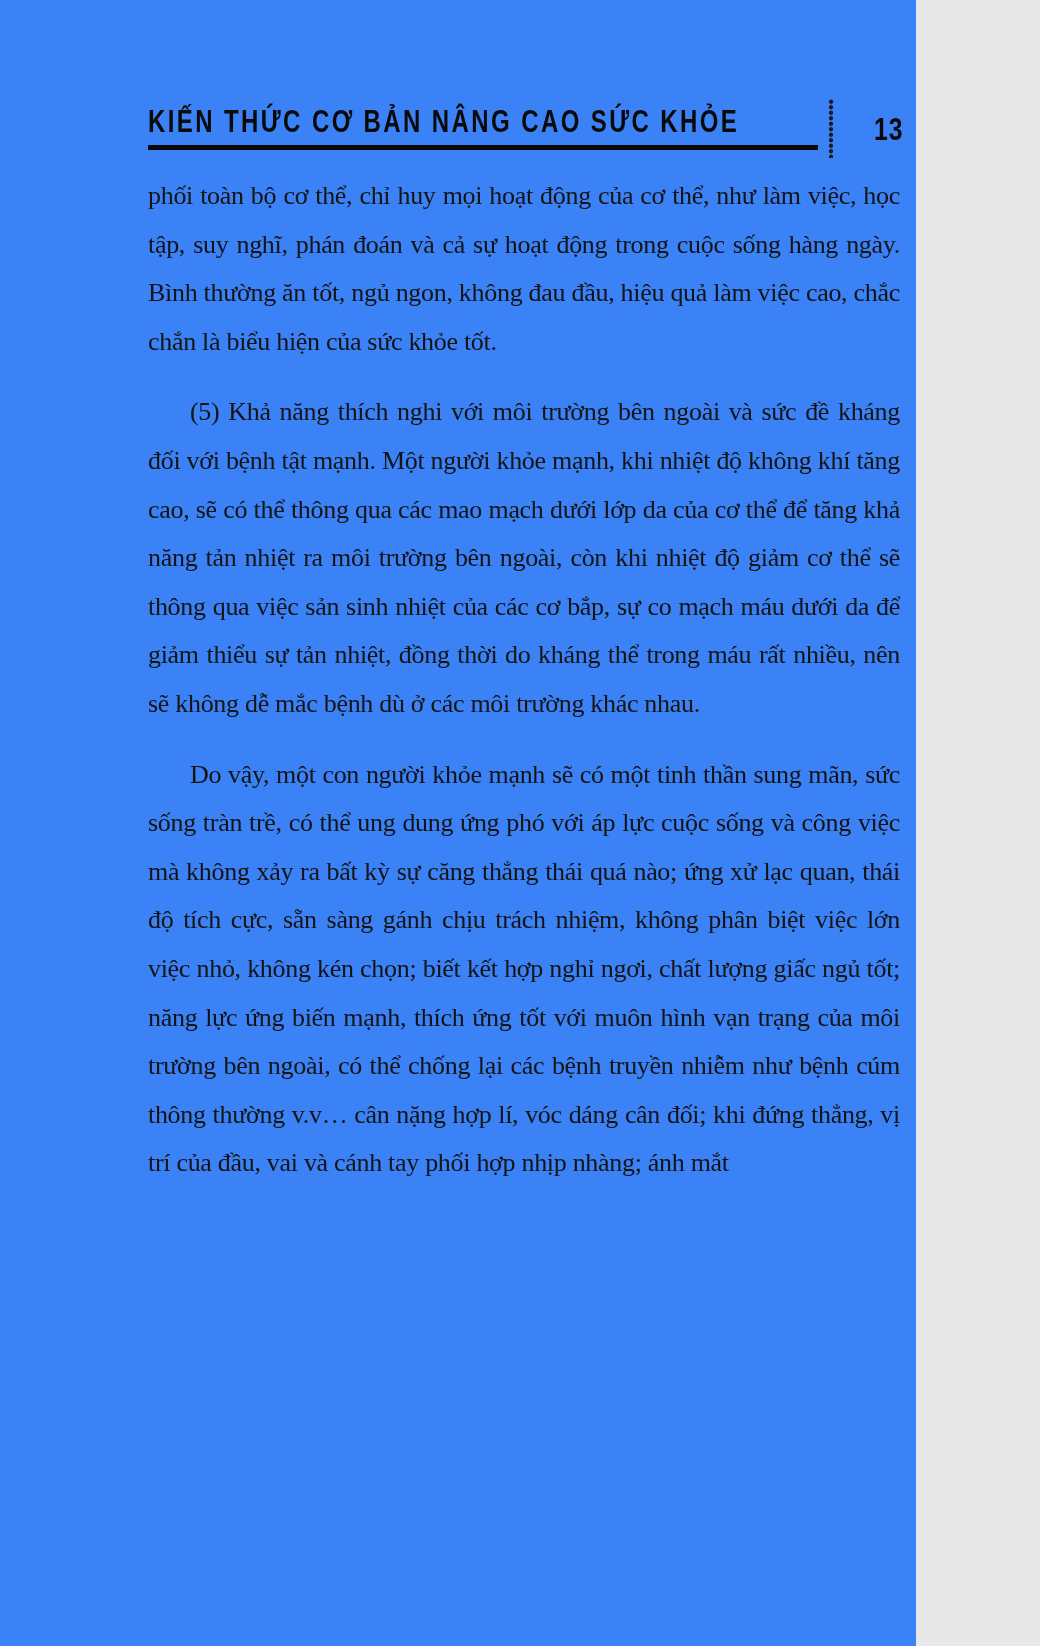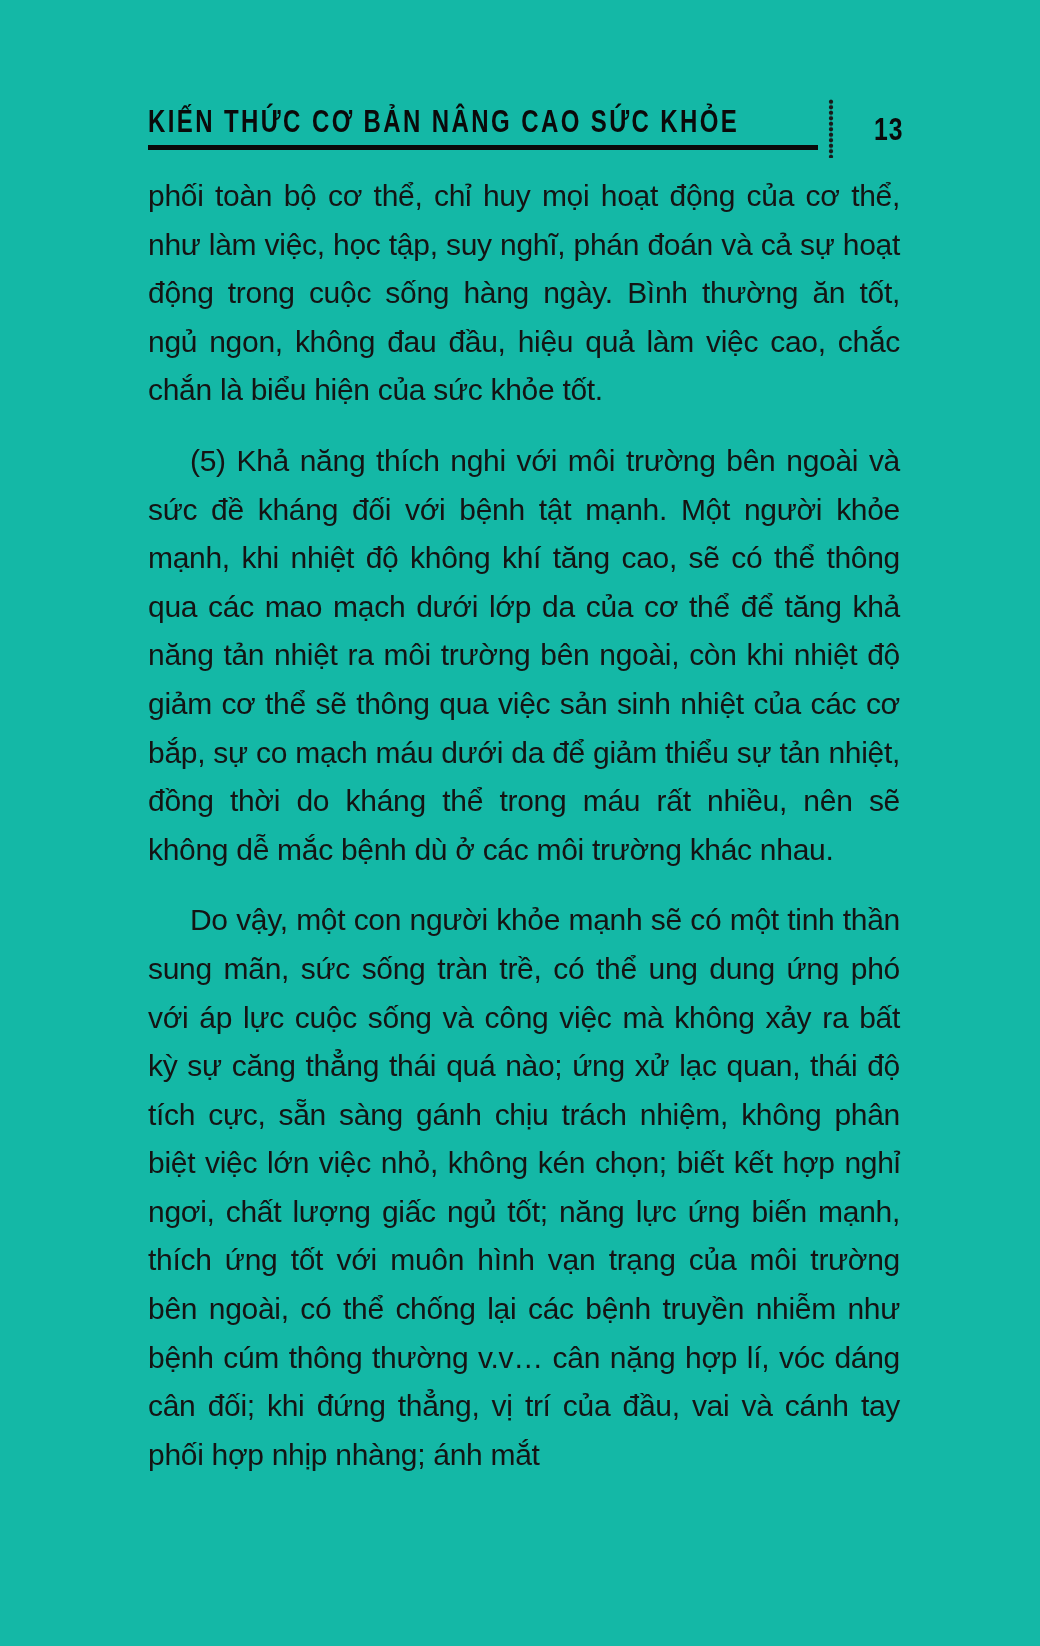--- a/index.html
+++ b/index.html
@@ -2,23 +2,23 @@
 <html><head>
 <meta charset="utf-8">
 <style>
   html, body {
     margin: 0;
     padding: 0;
     background: #e8e8e8;
   }
   .page {
     position: relative;
-    width: 1040px;
+    width: 916px;
     height: 1646px;
-    background: #14b8a6;
+    background: #3b82f6;
     overflow: hidden;
     color: #161616;
   }
   
   .running-head {
     position: absolute;
     left: 148px;
     top: 96px;
     width: 670px;
     height: 49px;
@@ -59,22 +59,22 @@
     color: #0a0a0a;
     transform: scale(0.95, 1.18);
     transform-origin: left top;
   }
   
   .body-text {
     position: absolute;
     left: 148px;
     top: 172px;
     width: 752px;
-    font-family: Liberation Sans, sans-serif;
-    font-size: 30px;
+    font-family: Liberation Serif, serif;
+    font-size: 26px;
     line-height: 48.6px;
     letter-spacing: -0.3px;
     text-align: justify;
     color: #141414;
   }
   .body-text p {
     margin: 0;
   }
   .body-text p + p {
     margin-top: 22px;

